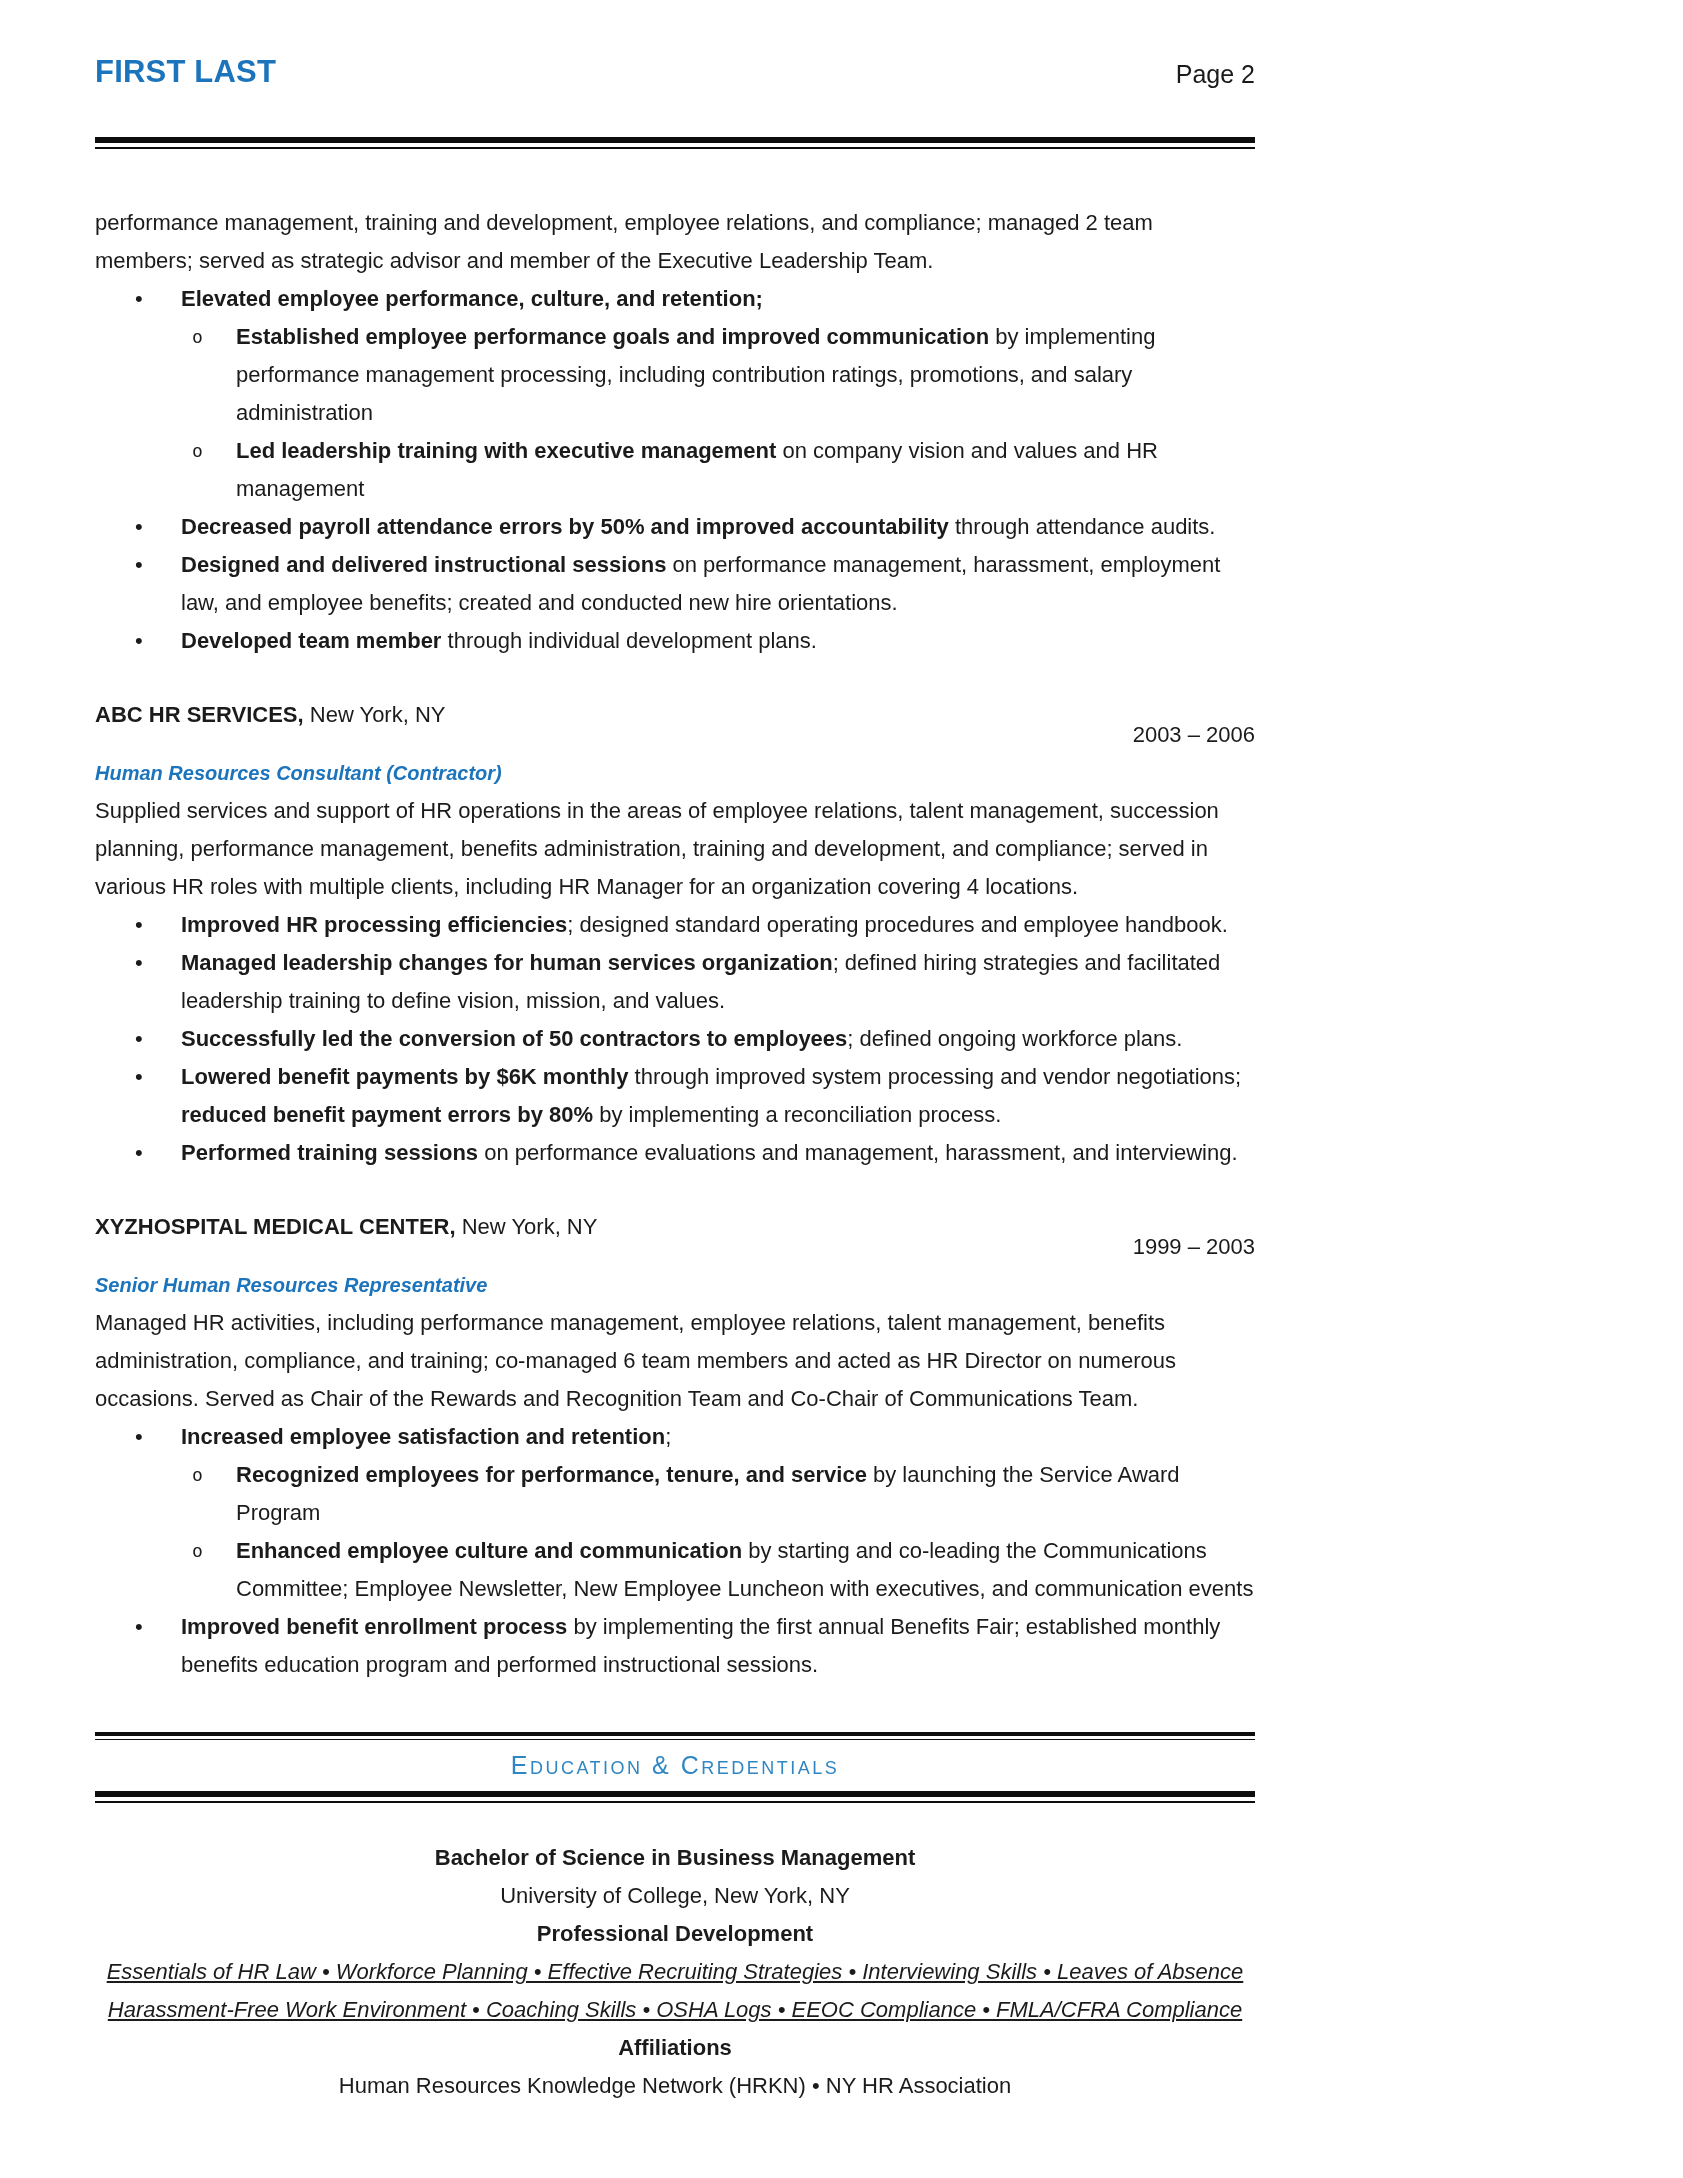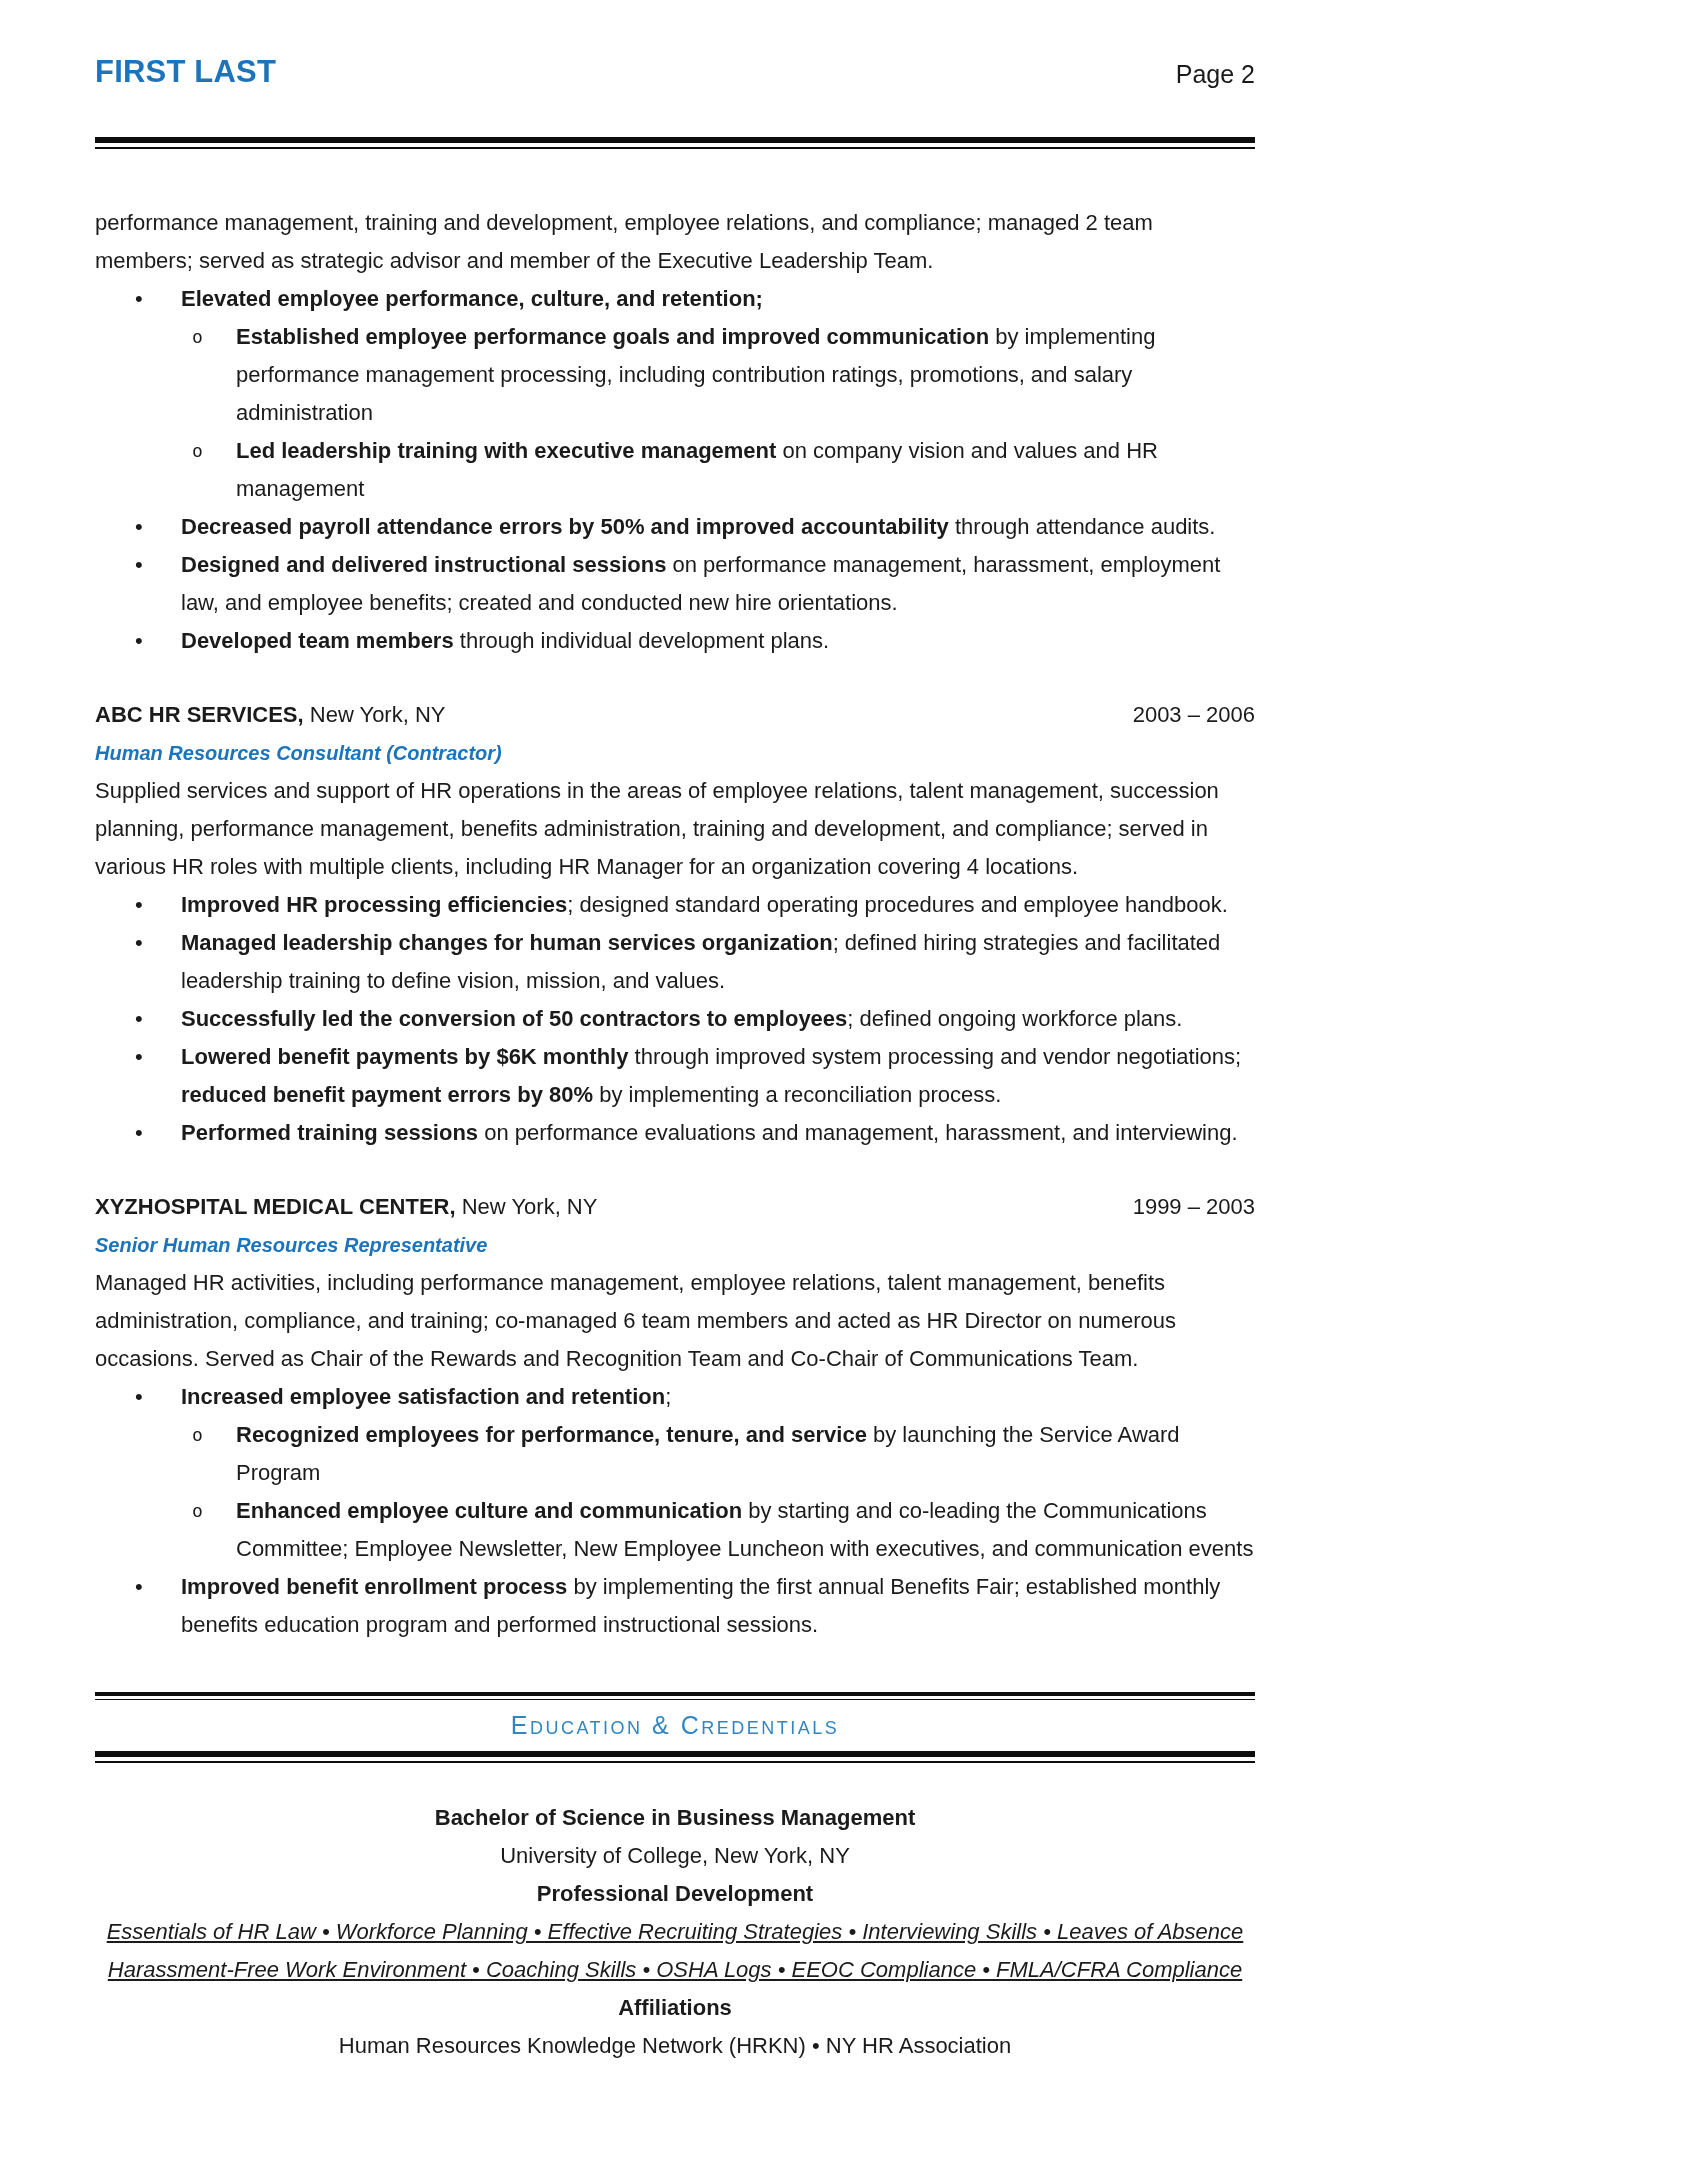--- a/index.html
+++ b/index.html
@@ -41,21 +41,21 @@
   .l1 > .mk { flex: 0 0 46px; }
   .l2 { margin-left: 97px; }
   .l2 > .mk { flex: 0 0 44px; font-family: "DejaVu Sans Mono", monospace; font-size: 18px; }
   .mk { color: #1b1b1b; }
   .tx { flex: 1; }
 
   
   .job { margin-top: 36px; }
   .job-head { display: flex; justify-content: space-between; }
   .jh-left { font-size: 22px; }
-  .dates { font-size: 22px; white-space: nowrap; }
+  .dates { font-size: 22px; white-space: nowrap; margin-top: 20px; }
   .title {
     color: var(--accent_blue, #1b74bc);
     font-weight: bold; font-style: italic; font-size: 20px;
   }
 
   
   .edu-sep { margin-top: 48px; }
   .edu-heading {
     text-align: center;
     font-variant: small-caps;
@@ -98,21 +98,21 @@
   <div class="li l1">
     <span class="mk">•</span>
     <p class="tx"><span class="b">Decreased payroll attendance errors by 50% and improved accountability</span><span> through attendance audits.</span></p>
   </div>
   <div class="li l1">
     <span class="mk">•</span>
     <p class="tx"><span class="b">Designed and delivered instructional sessions</span><span> on performance management, harassment, employment law, and employee benefits; created and conducted new hire orientations.</span></p>
   </div>
   <div class="li l1">
     <span class="mk">•</span>
-    <p class="tx"><span class="b">Developed team members</span><span> through individual development plans.</span></p>
+    <p class="tx"><span class="b">Developed team member</span><span> through individual development plans.</span></p>
   </div>
 
   <div class="job">
     <div class="job-head">
       <p class="jh-left"><span class="b">ABC HR SERVICES,</span><span> New York, NY</span></p>
       <span class="dates">2003 – 2006</span>
     </div>
     <p class="title">Human Resources Consultant (Contractor)</p>
     <p class="summary">Supplied services and support of HR operations in the areas of employee relations, talent management, succession planning, performance management, benefits administration, training and development, and compliance; served in various HR roles with multiple clients, including HR Manager for an organization covering 4 locations.</p>
 

